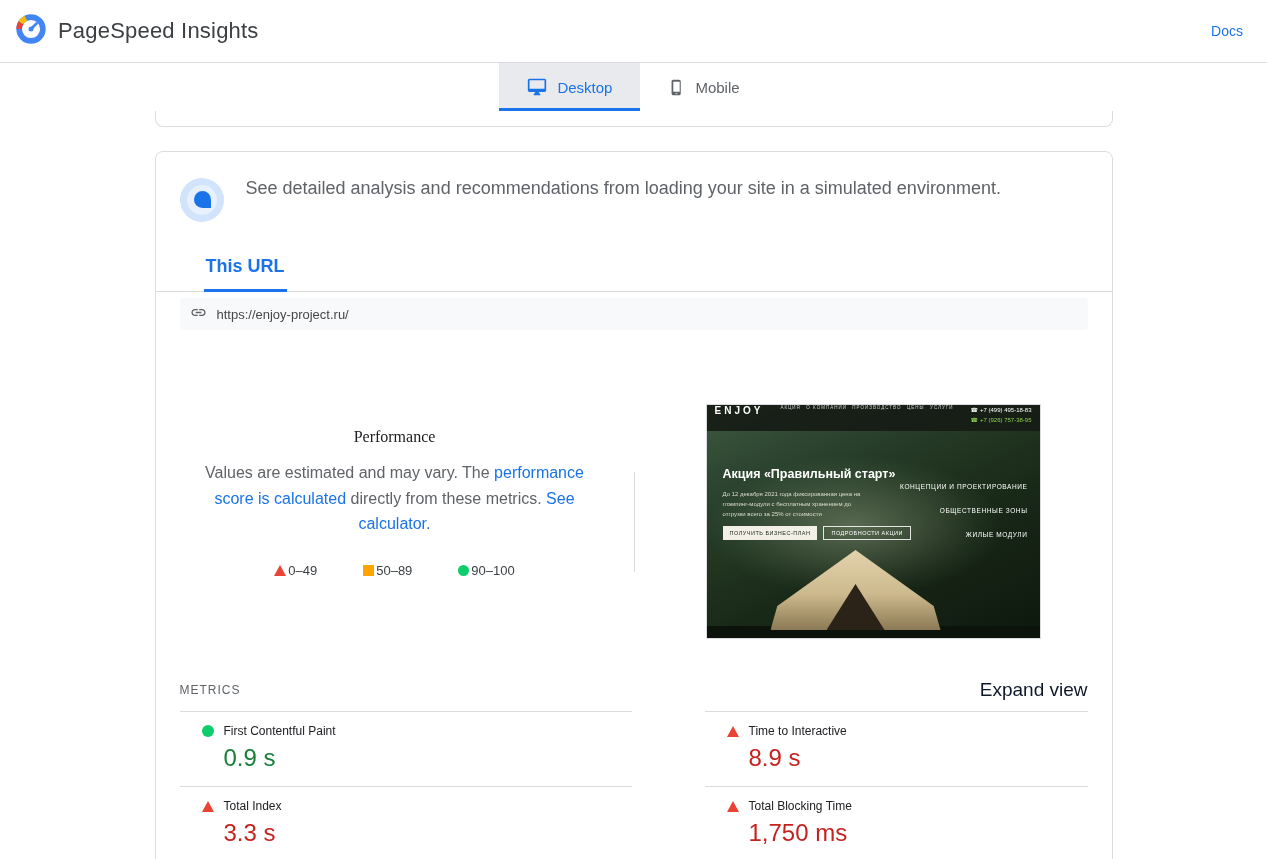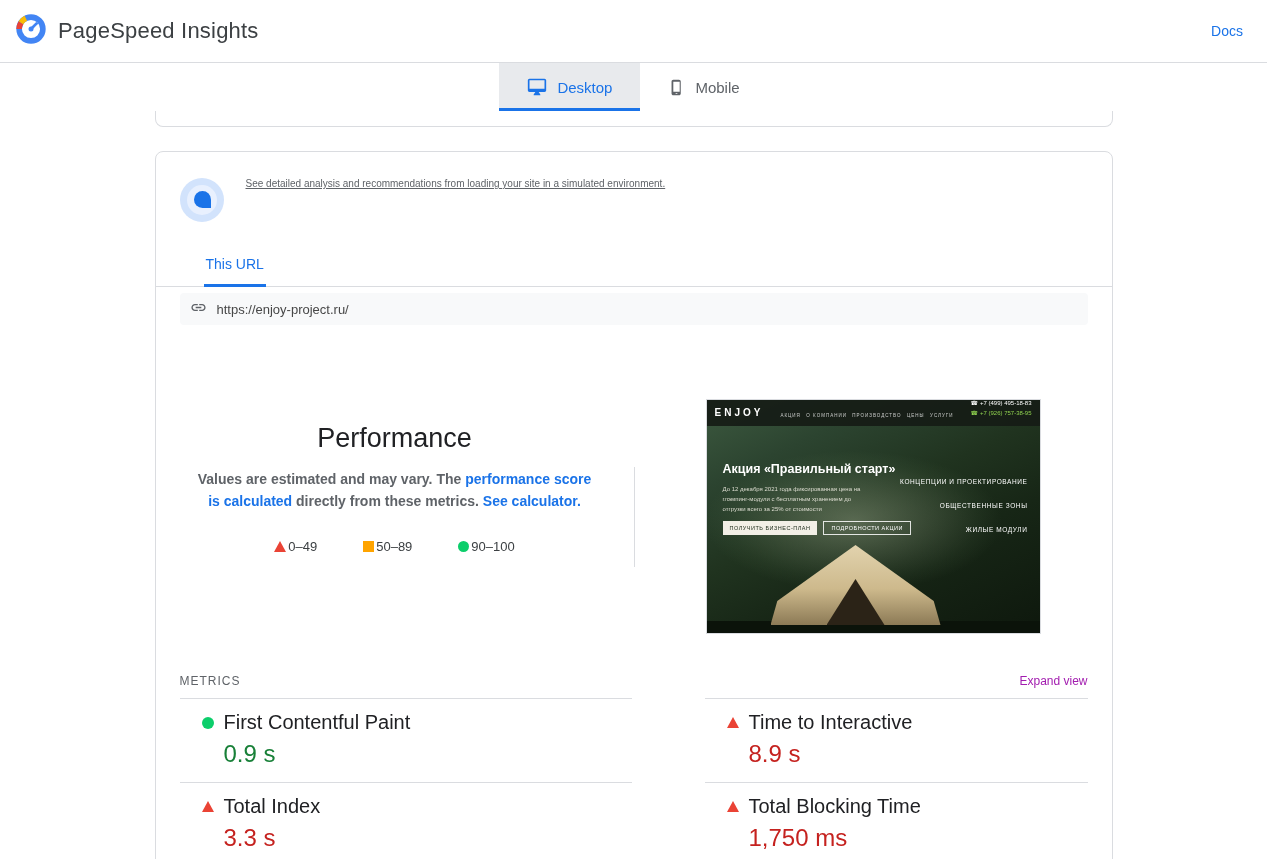--- a/index.html
+++ b/index.html
@@ -21,54 +21,54 @@
   
   .prev-card { width: 958px; margin: 0 auto; height: 16px; border: 1px solid #dadce0; border-top: none; border-radius: 0 0 8px 8px; }
   .main-card { width: 958px; margin: 24px auto 0; border: 1px solid #dadce0; border-radius: 8px; padding-bottom: 60px; }
 
   
   .card-head { display: flex; gap: 22px; padding: 26px 24px 0; align-items: flex-start; }
   .diag-icon { width: 44px; height: 44px; border-radius: 50%; background: #d2e3fc; position: relative; flex: none; }
   .diag-icon::before { content: ""; position: absolute; inset: 7px; border-radius: 50%; background: #e8f0fe; }
   .diag-icon::after { content: ""; position: absolute; left: 14px; top: 13px; width: 17px; height: 17px; background: #1a73e8; border-radius: 50% 50% 0 50%; }
   .card-title { font-size: 18px; font-weight: 400; color: #202124; margin: 2px 0 7px; }
-  .card-sub { font-size: 10px; color: #5f6368; text-decoration: underline; }
+  .card-sub { font-size: 18px; color: #5f6368; }
 
   
   .url-tabs { margin-top: 24px; border-bottom: 1px solid #dadce0; padding: 0 48px; display: flex; }
-  .url-tab { padding: 10px 2px 12px; color: #1a73e8; font-size: 14px; font-weight: normal; border-bottom: 3px solid #1a73e8; margin-bottom: -1px; cursor: pointer; }
+  .url-tab { padding: 10px 2px 12px; color: #1a73e8; font-size: 18px; font-weight: bold; border-bottom: 3px solid #1a73e8; margin-bottom: -1px; cursor: pointer; }
   .url-bar { margin: 6px 24px 0; height: 32px; background: #f8f9fa; border-radius: 4px; display: flex; align-items: center; gap: 10px; padding: 0 10px; }
   .url-text { font-size: 13px; color: #474747; }
 
   
   .score-section { display: flex; padding-top: 74px; }
   .score-col { width: 478px; text-align: center; }
   .divider-v { width: 1px; background: #dadce0; height: 100px; align-self: center; }
   .thumb-col { flex: 1; display: flex; justify-content: center; }
 
   .gauge { position: relative; width: 112px; height: 112px; margin: 0 auto; }
   .gauge-arc { transform-origin: 50% 50%; transform: rotate(-90deg) scaleX(-1); }
   .gauge-num { position: absolute; inset: 0; display: flex; align-items: center; justify-content: center; font-size: 35px; color: #c5221f; }
-  .perf-label { margin-top: 24px; font-size: 27px; font-weight: 400; color: #202124; }
-  .gauge-desc { margin: 14px auto 15px; width: 404px; font-size: 14px; line-height: 1.6; color: #5f6368; font-weight: bold; }
+  .perf-label { margin-top: 24px; font-size: 16px; font-weight: 400; color: #202124; font-family: Liberation Serif, serif; }
+  .gauge-desc { margin: 14px auto 15px; width: 404px; font-size: 16px; line-height: 1.6; color: #5f6368; }
   .gauge-desc a { color: #1a73e8; text-decoration: none; cursor: pointer; }
 
   .legend { margin-top: 26px; display: flex; justify-content: center; gap: 46px; align-items: center; font-size: 13px; color: #3c4043; }
   .legend-item { display: flex; align-items: center; gap: 2px; }
   .shape-tri { width: 0; height: 0; border-left: 6px solid transparent; border-right: 6px solid transparent; border-bottom: 11px solid #ea4335; }
   .shape-sq { width: 11px; height: 11px; background: #ffa400; }
   .shape-dot { width: 11px; height: 11px; border-radius: 50%; background: #0cce6b; }
 
   
   .thumb { width: 335px; height: 235px; border: 1px solid #dadce0; position: relative; overflow: hidden; cursor: pointer;
     background:
       radial-gradient(ellipse 62% 42% at 44% 52%, rgba(212,224,190,.32), rgba(120,150,110,.08) 60%, rgba(0,0,0,0) 72%),
       linear-gradient(155deg, #3d5a40 0%, #2c4430 22%, #20331f 45%, #172616 65%, #0e180d 100%);
   }
-  .t-header { position: absolute; top: 0; left: 0; right: 0; height: 26px; background: rgba(22,28,21,.93); display: flex; align-items: flex-end; padding: 8px 8px; gap: 8px; }
+  .t-header { position: absolute; top: 0; left: 0; right: 0; height: 26px; background: rgba(22,28,21,.93); display: flex; align-items: flex-start; padding: 0 8px; gap: 8px; }
   .t-brand { color: #fff; font-size: 10px; font-weight: bold; letter-spacing: 3px; }
   .t-nav { flex: 1; text-align: center; color: rgba(255,255,255,.75); font-size: 4.5px; letter-spacing: 1px; white-space: nowrap; overflow: hidden; }
   .t-phones { text-align: right; font-size: 6px; line-height: 1.7; white-space: nowrap; }
   .t-phone--1 { color: #fff; }
   .t-phone--2 { color: #8fd14f; }
   .t-phone-ico { font-size: 6px; margin-right: 2px; }
   .t-headline { position: absolute; left: 16px; top: 62px; font-size: 12.5px; font-weight: bold; color: #fff; }
   .t-para { position: absolute; left: 16px; top: 84px; width: 152px; font-size: 6px; line-height: 1.7; color: #dcdcd0; }
   .t-buttons { position: absolute; left: 16px; top: 121px; display: flex; gap: 6px; }
   .t-btn1 { background: #f2efe6; color: #22301f; font-size: 5.5px; padding: 4px 7px; letter-spacing: .5px; cursor: pointer; }
@@ -77,24 +77,24 @@
   .t-ground { position: absolute; left: 0; right: 0; bottom: 0; height: 12px; background: #0b130a; }
   .t-tent { position: absolute; left: 64px; bottom: 8px; width: 170px; height: 80px;
     background: linear-gradient(180deg, #e2d3ae 0%, #cdb98c 55%, #8c7a56 100%);
     clip-path: polygon(50% 0%, 96% 70%, 100% 100%, 0% 100%, 4% 70%); }
   .t-tent::after { content: ""; position: absolute; left: 50%; bottom: 0; transform: translateX(-50%); width: 58px; height: 46px; background: #2b2317;
     clip-path: polygon(50% 0%, 100% 100%, 0% 100%); }
 
   
   .metrics-head { display: flex; justify-content: space-between; align-items: center; margin: 40px 24px 10px; }
   .metrics-label { font-size: 12px; letter-spacing: 1px; color: #5f6368; }
-  .expand-btn { font-size: 12px; color: #a21caf; cursor: pointer; background: none; border: none; font-family: inherit; }
+  .expand-btn { font-size: 19px; color: #0f172a; cursor: pointer; background: none; border: none; font-family: inherit; }
   .metrics-grid { display: grid; grid-template-columns: 452px 1fr; column-gap: 73px; margin: 0 24px; border-bottom: 1px solid #dadce0; }
   .metric { border-top: 1px solid #dadce0; padding: 12px 0 14px 22px; }
-  .metric-name { display: flex; align-items: center; gap: 10px; font-size: 20px; color: #202124; }
+  .metric-name { display: flex; align-items: center; gap: 10px; font-size: 12px; color: #202124; }
   .metric-value { margin: 6px 0 0 22px; font-size: 24px; line-height: 28px; }
   .metric.good .metric-value { color: #188038; }
   .metric.poor .metric-value { color: #c5221f; }
   .micon-dot { width: 12px; height: 12px; border-radius: 50%; background: #0cce6b; flex: none; }
   .micon-tri { width: 0; height: 0; border-left: 6px solid transparent; border-right: 6px solid transparent; border-bottom: 11px solid #ea4335; flex: none; }
 </style>
 <title>PageSpeed Insights</title></head>
 <body>
 
 <header class="topbar">

